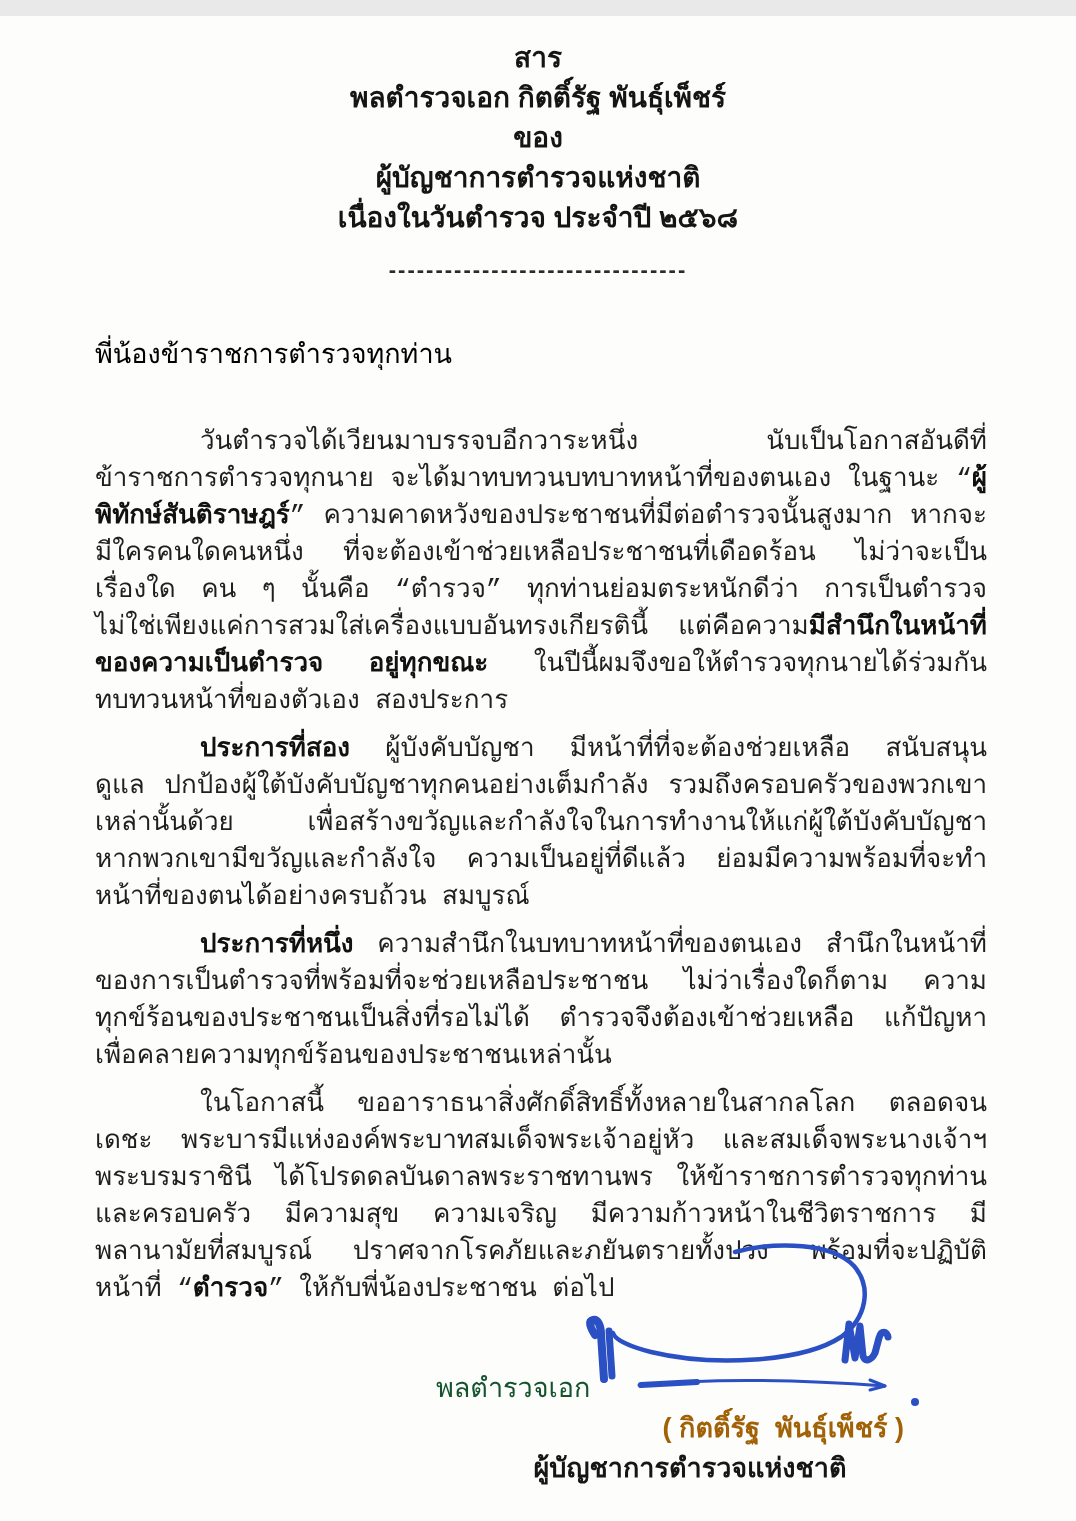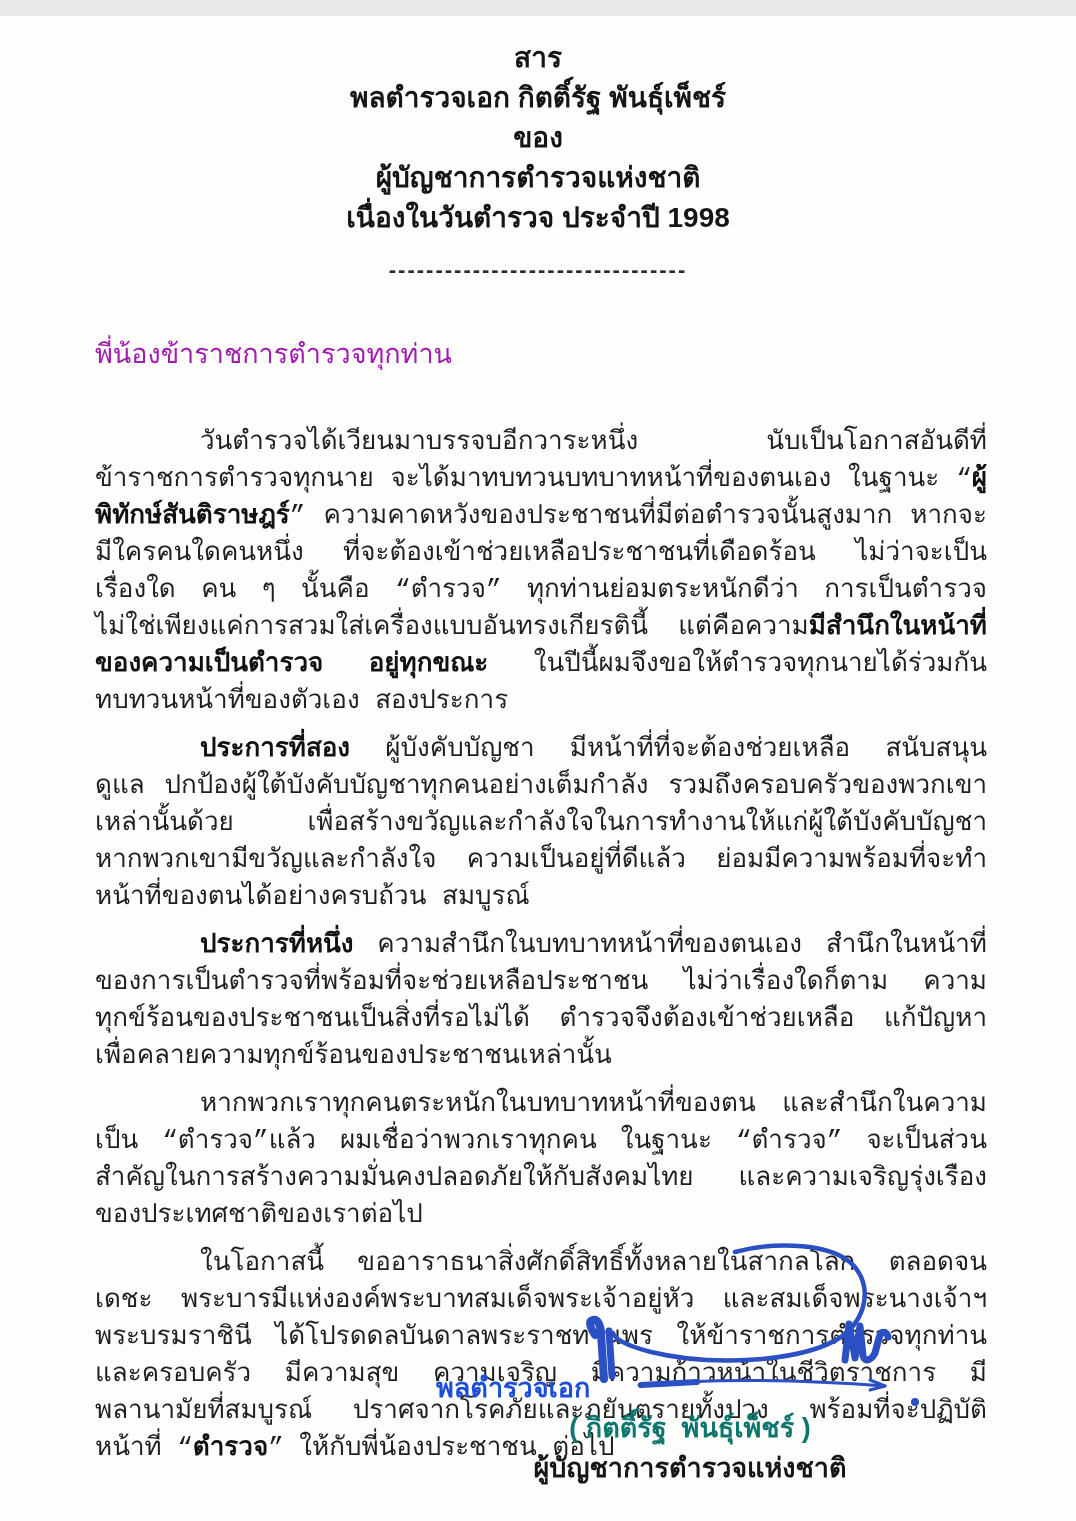--- a/index.html
+++ b/index.html
@@ -18,69 +18,68 @@
     font-size:28px;font-weight:bold;line-height:40px;
     color:#151515;
   }
   .divider{
     margin-top:12px;
     font-size:22px;font-weight:bold;letter-spacing:2px;
     color:#2a2a2a;
   }
   .salutation{
     position:absolute;top:316px;left:95px;
-    font-size:27px;color:#a21caf;
+    font-size:27px;color:#000000;
   }
   .body-text{
     position:absolute;top:408px;left:95px;width:892px;
     font-size:26px;line-height:37px;
     text-align:justify;
     color:#1f1f1f;
     font-family:Liberation Mono, monospace;
   }
   .para{margin:0 0 11px 0;text-indent:105px;}
   .b{font-weight:bold;color:#111;}
   .sig-rank{
     position:absolute;left:436px;top:1350px;
-    font-size:27px;font-weight:bold;color:#1d4ed8;
+    font-size:27px;font-weight:normal;color:#14532d;
   }
   .sig-ink{
     position:absolute;left:555px;top:1222px;width:460px;height:183px;
   }
   .sig-name{
-    position:absolute;left:455px;top:1390px;width:470px;
-    text-align:center;font-size:27px;font-weight:bold;color:#0f766e;
+    position:absolute;left:434px;top:1390px;width:470px;
+    text-align:right;font-size:27px;font-weight:bold;color:#a16207;
     white-space:pre;
   }
   .sig-title{
     position:absolute;left:455px;top:1430px;width:470px;
     text-align:center;font-size:27px;font-weight:bold;color:#161616;
   }
 </style>
 </head>
 <body>
 
 <div class="page">
 
   <div class="header">
     <div>สาร</div>
     <div>พลตำรวจเอก กิตติ์รัฐ พันธุ์เพ็ชร์</div>
     <div>ของ</div>
     <div>ผู้บัญชาการตำรวจแห่งชาติ</div>
-    <div>เนื่องในวันตำรวจ ประจำปี 1998</div>
+    <div>เนื่องในวันตำรวจ ประจำปี ๒๕๖๘</div>
     <div class="divider">--------------------------------</div>
   </div>
 
   <div class="salutation">พี่น้องข้าราชการตำรวจทุกท่าน</div>
 
   <div class="body-text">
       <p class="para"><span>วันตำรวจได้เวียนมาบรรจบอีกวาระหนึ่ง นับเป็นโอกาสอันดีที่ข้าราชการตำรวจทุกนาย จะได้มาทบทวนบทบาทหน้าที่ของตนเอง ในฐานะ “</span><span class="b">ผู้พิทักษ์สันติราษฎร์</span><span>” ความคาดหวังของประชาชนที่มีต่อตำรวจนั้นสูงมาก หากจะมีใครคนใดคนหนึ่ง ที่จะต้องเข้าช่วยเหลือประชาชนที่เดือดร้อน ไม่ว่าจะเป็นเรื่องใด คน ๆ นั้นคือ “ตำรวจ” ทุกท่านย่อมตระหนักดีว่า การเป็นตำรวจไม่ใช่เพียงแค่การสวมใส่เครื่องแบบอันทรงเกียรตินี้ แต่คือความ</span><span class="b">มีสำนึกในหน้าที่ของความเป็นตำรวจ อยู่ทุกขณะ</span><span> ในปีนี้ผมจึงขอให้ตำรวจทุกนายได้ร่วมกันทบทวนหน้าที่ของตัวเอง สองประการ</span></p>
       <p class="para"><span class="b">ประการที่สอง</span><span> ผู้บังคับบัญชา มีหน้าที่ที่จะต้องช่วยเหลือ สนับสนุน ดูแล ปกป้องผู้ใต้บังคับบัญชาทุกคนอย่างเต็มกำลัง รวมถึงครอบครัวของพวกเขาเหล่านั้นด้วย เพื่อสร้างขวัญและกำลังใจในการทำงานให้แก่ผู้ใต้บังคับบัญชา หากพวกเขามีขวัญและกำลังใจ ความเป็นอยู่ที่ดีแล้ว ย่อมมีความพร้อมที่จะทำหน้าที่ของตนได้อย่างครบถ้วน สมบูรณ์</span></p>
       <p class="para"><span class="b">ประการที่หนึ่ง</span><span> ความสำนึกในบทบาทหน้าที่ของตนเอง สำนึกในหน้าที่ของการเป็นตำรวจที่พร้อมที่จะช่วยเหลือประชาชน ไม่ว่าเรื่องใดก็ตาม ความทุกข์ร้อนของประชาชนเป็นสิ่งที่รอไม่ได้ ตำรวจจึงต้องเข้าช่วยเหลือ แก้ปัญหา เพื่อคลายความทุกข์ร้อนของประชาชนเหล่านั้น</span></p>
-      <p class="para"><span>หากพวกเราทุกคนตระหนักในบทบาทหน้าที่ของตน และสำนึกในความเป็น “ตำรวจ”แล้ว ผมเชื่อว่าพวกเราทุกคน ในฐานะ “ตำรวจ” จะเป็นส่วนสำคัญในการสร้างความมั่นคงปลอดภัยให้กับสังคมไทย และความเจริญรุ่งเรืองของประเทศชาติของเราต่อไป</span></p>
       <p class="para"><span>ในโอกาสนี้ ขออาราธนาสิ่งศักดิ์สิทธิ์ทั้งหลายในสากลโลก ตลอดจนเดชะ พระบารมีแห่งองค์พระบาทสมเด็จพระเจ้าอยู่หัว และสมเด็จพระนางเจ้าฯ พระบรมราชินี ได้โปรดดลบันดาลพระราชทานพร ให้ข้าราชการตำรวจทุกท่าน และครอบครัว มีความสุข ความเจริญ มีความก้าวหน้าในชีวิตราชการ มีพลานามัยที่สมบูรณ์ ปราศจากโรคภัยและภยันตรายทั้งปวง พร้อมที่จะปฏิบัติหน้าที่ “</span><span class="b">ตำรวจ</span><span>” ให้กับพี่น้องประชาชน ต่อไป</span></p>
     </div>
 
   <div class="sig-rank">พลตำรวจเอก</div>
 
   <svg class="sig-ink" viewBox="0 0 460 183" xmlns="http://www.w3.org/2000/svg" aria-hidden="true">
     <g fill="none" stroke="#2b50c3" stroke-linecap="round" stroke-linejoin="round">
 
       <path d="M 40,97 C 35,89 33,83 38,82 C 43,81 46,88 46,96 L 49,141" stroke-width="8"></path>
       <path d="M 54,93 L 57,138" stroke-width="7"></path>

